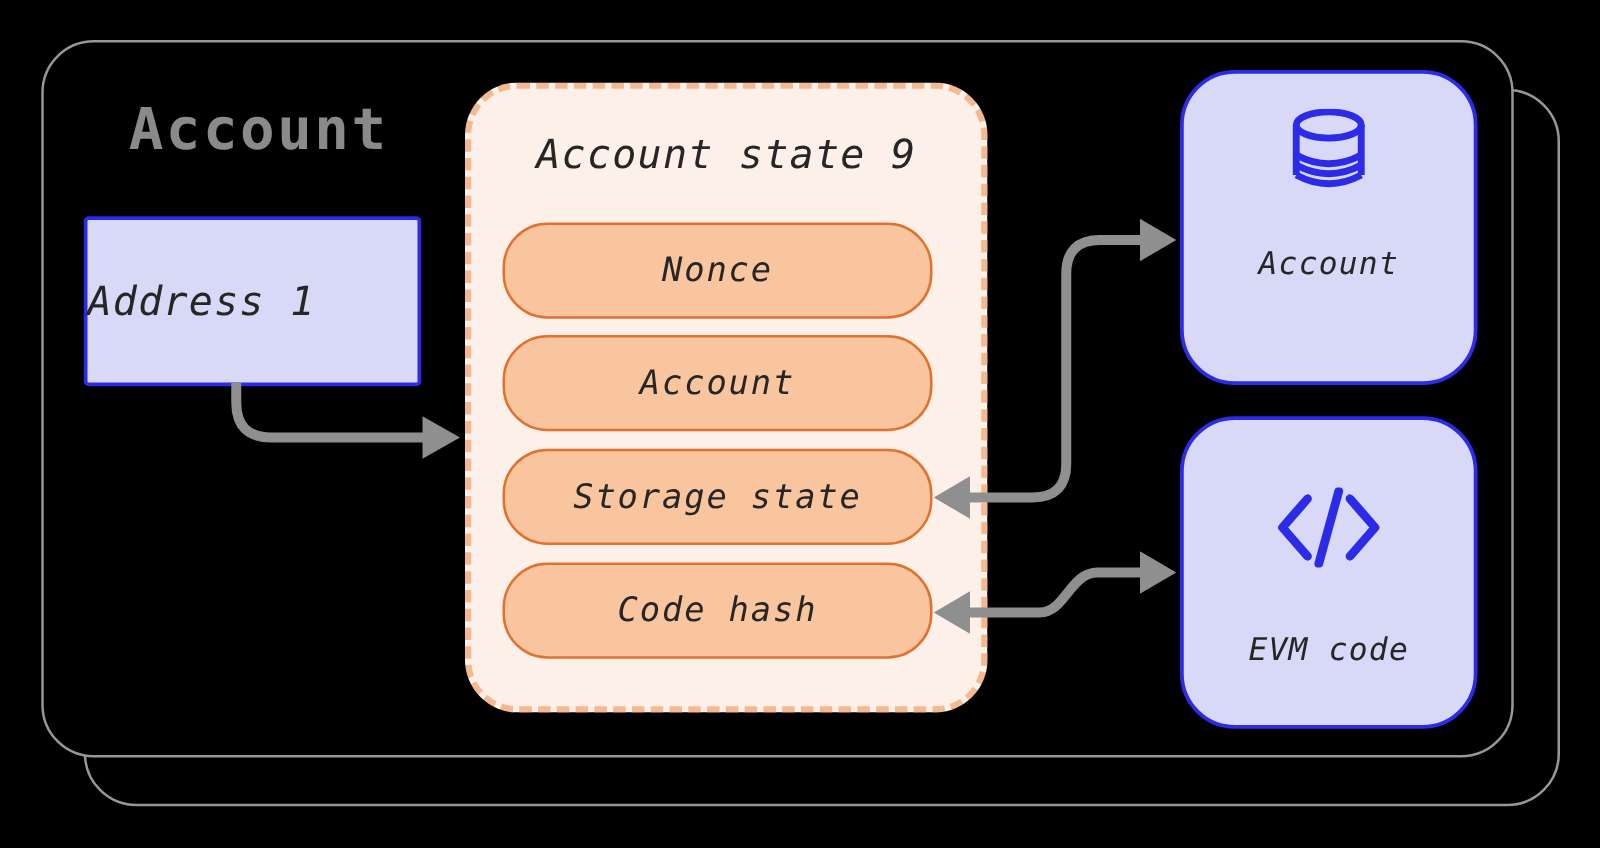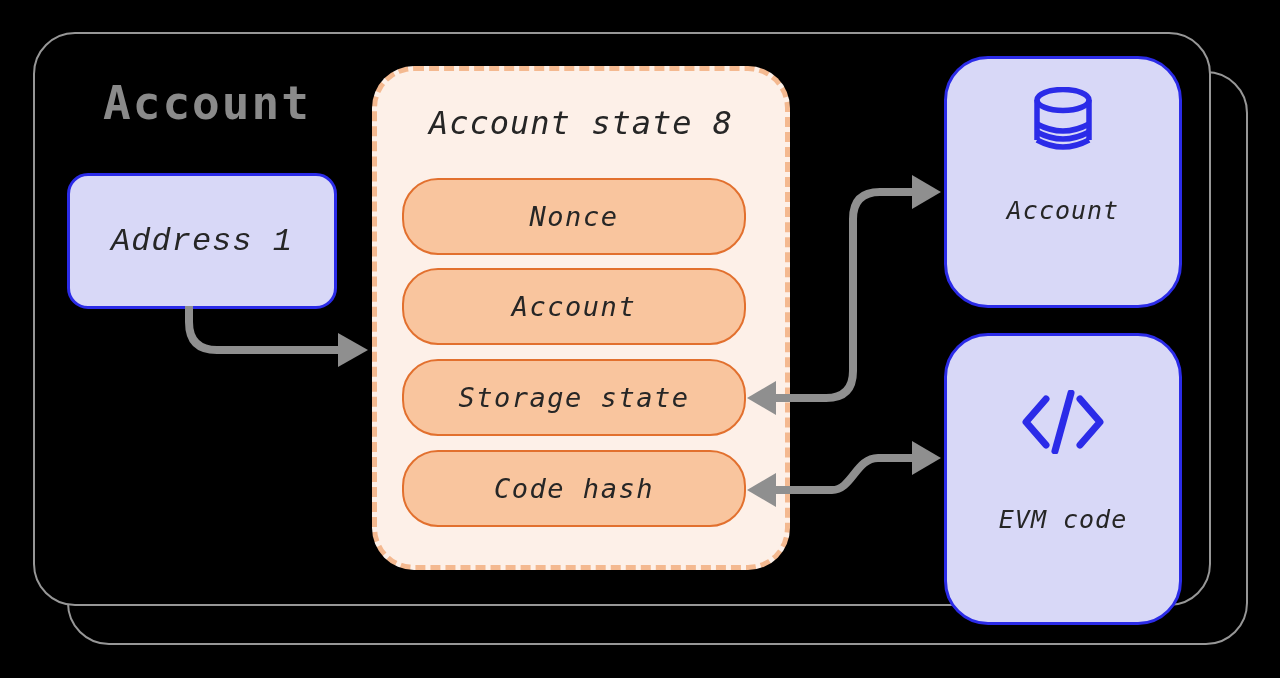--- a/index.html
+++ b/index.html
@@ -29,22 +29,22 @@
     background:var(--bg);
   }
   .account-title{
     position:absolute;left:103px;top:76px;
     font-weight:bold;font-size:46px;letter-spacing:2px;
     color:var(--muted-title);
   }
   .address-box{
     position:absolute;left:67px;top:173px;width:270px;height:136px;
     background:var(--lavender-fill);
-    border:3px solid var(--accent-blue);border-radius:21px;
-    display:flex;align-items:center;justify-content:center;font-family:Liberation Mono, monospace;
+    border:3px solid var(--accent-blue);border-radius:4px;
+    display:flex;align-items:center;justify-content:flex-start;
   }
   .mono-label{
     font-style:italic;color:var(--text-dark);letter-spacing:1px;
   }
   .address-box .mono-label{font-size:32px}
 
   .state-box{
     position:absolute;left:372px;top:66px;width:418px;height:504px;
     background:var(--cream-fill);
     border:5px dashed var(--peach-dash);border-radius:42px;
@@ -62,21 +62,21 @@
   .pill .mono-label{font-size:27px;letter-spacing:1.5px}
   .pill-0{top:107px}.pill-1{top:197px}.pill-2{top:288px}.pill-3{top:379px}
 
   .side-box{
     position:absolute;left:944px;width:238px;
     background:var(--lavender-fill);
     border:3px solid var(--accent-blue);border-radius:44px;
     display:flex;flex-direction:column;align-items:center;
   }
   .storage-box{top:56px;height:252px}
-  .evm-box{top:333px;height:292px}
+  .evm-box{top:333px;height:250px}
   .side-box .icon{display:block}
   .storage-box .icon{margin-top:28px}
   .evm-box .icon{margin-top:54px}
   .side-label{
     font-style:italic;font-size:25px;letter-spacing:1px;
     color:var(--text-dark);text-align:center;line-height:43px;
   }
   .storage-box .side-label{margin-top:24px}
   .evm-box .side-label{margin-top:44px}
 
@@ -92,21 +92,21 @@
 
 <div class="main-frame"></div>
 
 <div class="account-title">Account</div>
 
 <div class="address-box">
   <span class="mono-label">Address 1</span>
 </div>
 
 <div class="state-box">
-  <div class="state-title">Account state 8</div>
+  <div class="state-title">Account state 9</div>
 
   <div class="pill pill-0">
     <span class="mono-label">Nonce</span>
   </div>
   <div class="pill pill-1">
     <span class="mono-label">Account</span>
   </div>
   <div class="pill pill-2">
     <span class="mono-label">Storage state</span>
   </div>

